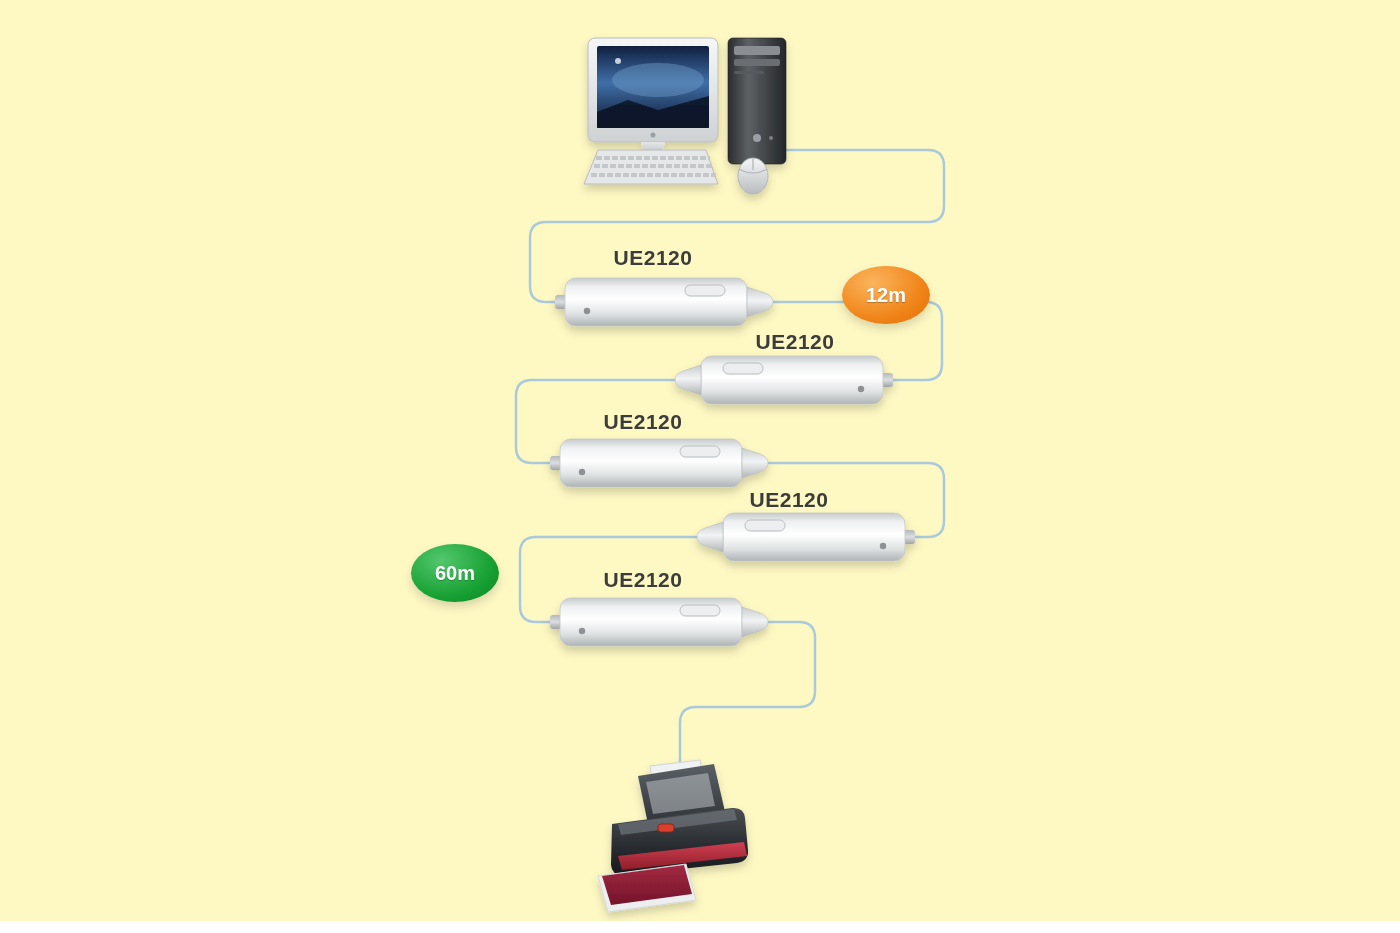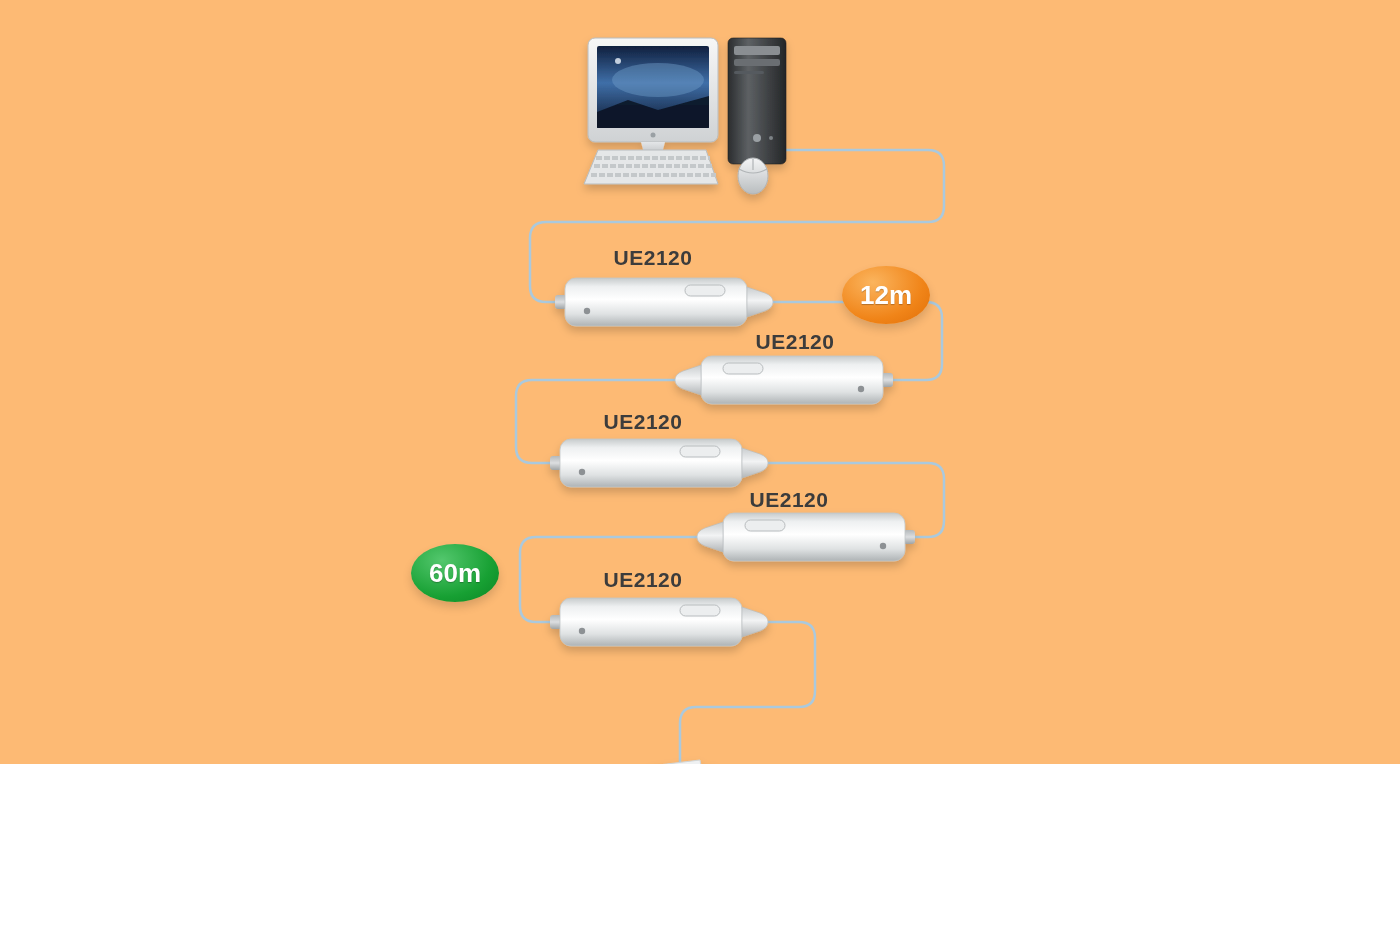--- a/index.html
+++ b/index.html
@@ -1,21 +1,21 @@
 <!DOCTYPE html>
 <html><head>
 <meta charset="utf-8">
 <style>
   html, body { margin: 0; padding: 0; }
   body { background: #ffffff; font-family: "Liberation Sans", sans-serif; }
   .stage {
     position: relative;
     width: 1400px;
-    height: 764px;
-    background: #fdba74;
+    height: 921px;
+    background: #fef9c3;
     overflow: hidden;
   }
   svg.art { position: absolute; left: 0; top: 0; }
   .ue-label {
     position: absolute;
     width: 130px;
     text-align: center;
     font-weight: bold;
     font-size: 21px;
     letter-spacing: 0.5px;
@@ -24,21 +24,21 @@
   }
   .badge {
     position: absolute;
     width: 88px;
     height: 58px;
     border-radius: 50%;
     display: flex;
     align-items: center;
     justify-content: center;
     font-weight: bold;
-    font-size: 26px;
+    font-size: 20px;
     color: #ffffff;
     text-shadow: 0 1px 1px rgba(0,0,0,0.25);
     box-shadow: 0 5px 10px rgba(0,0,0,0.15);
     font-family: "Liberation Sans", sans-serif;
   }
   .badge-orange {
     left: 842px; top: 266px;
     background: radial-gradient(ellipse at 35% 28%, #fbb45d 0%, #f08418 62%, #e06e06 100%);
   }
   .badge-green {

